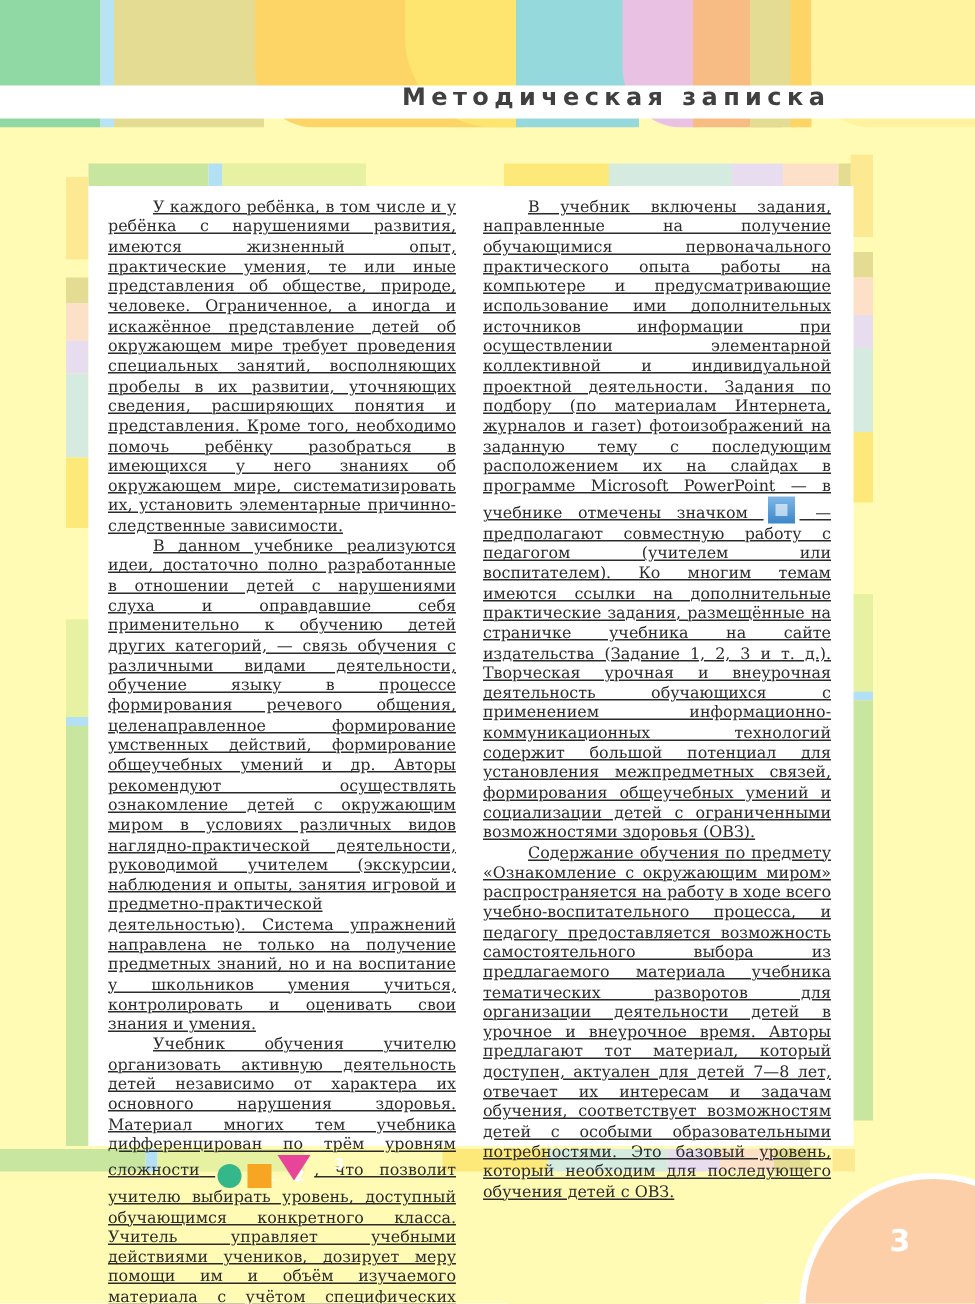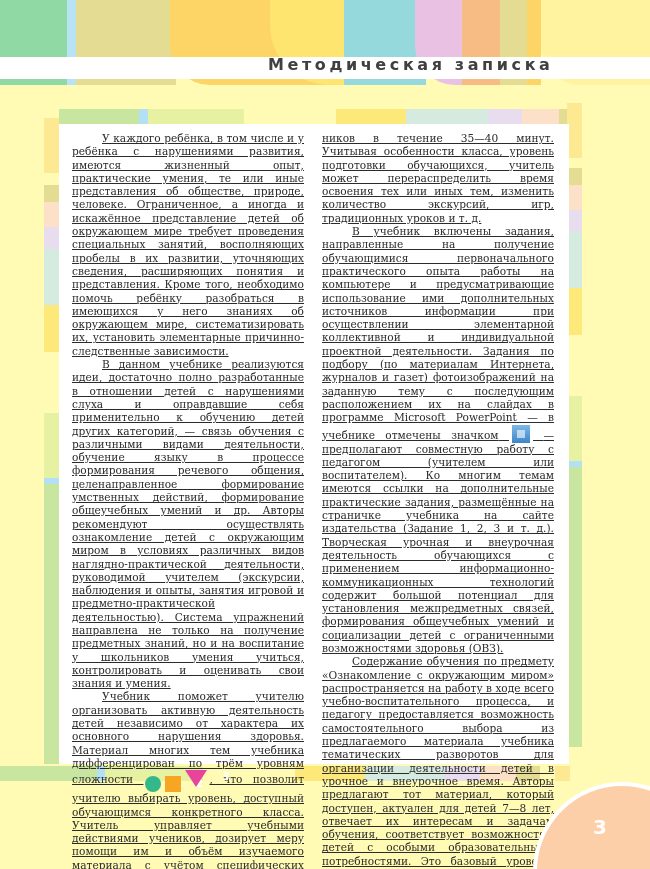--- a/index.html
+++ b/index.html
@@ -82,27 +82,26 @@
 <div class="frame-strip" style="left:480px;top:766px;width:36px;background:#fde0c8"></div>
 <div class="frame-strip" style="left:516px;top:766px;width:24px;background:#e4dc92"></div>
 <div class="frame-strip" style="left:555px;top:766px;width:15px;background:#fee993"></div>
 
 <div class="panel"></div>
 
 <div class="col" style="left:72px;">
   <p>У каждого ребёнка, в том числе и у ребёнка с нарушениями развития, имеются жизненный опыт, практические умения, те или иные представления об обществе, природе, человеке. Ограниченное, а иногда и искажённое представление детей об окружающем мире требует проведения специальных занятий, восполняющих пробелы в их развитии, уточняющих сведения, расширяющих понятия и представления. Кроме того, необходимо помочь ребёнку разобраться в имеющихся у него знаниях об окружающем мире, систематизировать их, установить элементарные причинно-следственные зависимости.</p>
   <p>В данном учебнике реализуются идеи, достаточно полно разработанные в отношении детей с нарушениями слуха и оправдавшие себя применительно к обучению детей других категорий, — связь обучения с различными видами деятельности, обучение языку в процессе формирования речевого общения, целенаправленное формирование умственных действий, формирование общеучебных умений и др. Авторы рекомендуют осуществлять ознакомление детей с окружающим миром в условиях различных видов наглядно-практической деятельности, руководимой учителем (экскурсии, наблюдения и опыты, занятия игровой и предметно-практической деятельностью). Система упражнений направлена не только на получение предметных знаний, но и на воспитание у школьников умения учиться, контролировать и оценивать свои знания и умения.</p>
   <p>
-    <span>Учебник поможет учителю организовать активную деятельность детей независимо от характера их основного нарушения здоровья. Материал многих тем учебника дифференцирован по трём уровням сложности</span>
+    <span>Учебник обучения учителю организовать активную деятельность детей независимо от характера их основного нарушения здоровья. Материал многих тем учебника дифференцирован по трём уровням сложности</span>
     <span class="lvl lvl1">1</span><span class="lvl lvl2">2</span><span class="lvl lvl3"><span>3</span></span><span>, что позволит учителю выбирать уровень, доступный обучающимся конкретного класса. Учитель управляет учебными действиями учеников, дозирует меру помощи им и объём изучаемого материала с учётом специфических особенностей восприятия, памяти, внимания, а также уровня работоспособности школь-</span>
   </p>
 </div>
 
 <div class="col" style="left:322px;">
-  <p class="cont">ников в течение 35—40 минут. Учитывая особенности класса, уровень подготовки обучающихся, учитель может перераспределить время освоения тех или иных тем, изменить количество экскурсий, игр, традиционных уроков и т. д.</p>
   <p>
     <span>В учебник включены задания, направленные на получение обучающимися первоначального практического опыта работы на компьютере и предусматривающие использование ими дополнительных источников информации при осуществлении элементарной коллективной и индивидуальной проектной деятельности. Задания по подбору (по материалам Интернета, журналов и газет) фотоизображений на заданную тему с последующим расположением их на слайдах в программе Microsoft PowerPoint — в учебнике отмечены значком</span>
     <span class="pc-icon"></span>
     <span>— предполагают совместную работу с педагогом (учителем или воспитателем). Ко многим темам имеются ссылки на дополнительные практические задания, размещённые на страничке учебника на сайте издательства (Задание 1, 2, 3 и т. д.). Творческая урочная и внеурочная деятельность обучающихся с применением информационно-коммуникационных технологий содержит большой потенциал для установления межпредметных связей, формирования общеучебных умений и социализации детей с ограниченными возможностями здоровья (ОВЗ).</span>
   </p>
   <p>Содержание обучения по предмету «Ознакомление с окружающим миром» распространяется на работу в ходе всего учебно-воспитательного процесса, и педагогу предоставляется возможность самостоятельного выбора из предлагаемого материала учебника тематических разворотов для организации деятельности детей в урочное и внеурочное время. Авторы предлагают тот материал, который доступен, актуален для детей 7—8 лет, отвечает их интересам и задачам обучения, соответствует возможностям детей с особыми образовательными потребностями. Это базовый уровень, который необходим для последующего обучения детей с ОВЗ.</p>
 </div>
 
 <div class="page-circle"></div>
 <div class="page-num">3</div>

